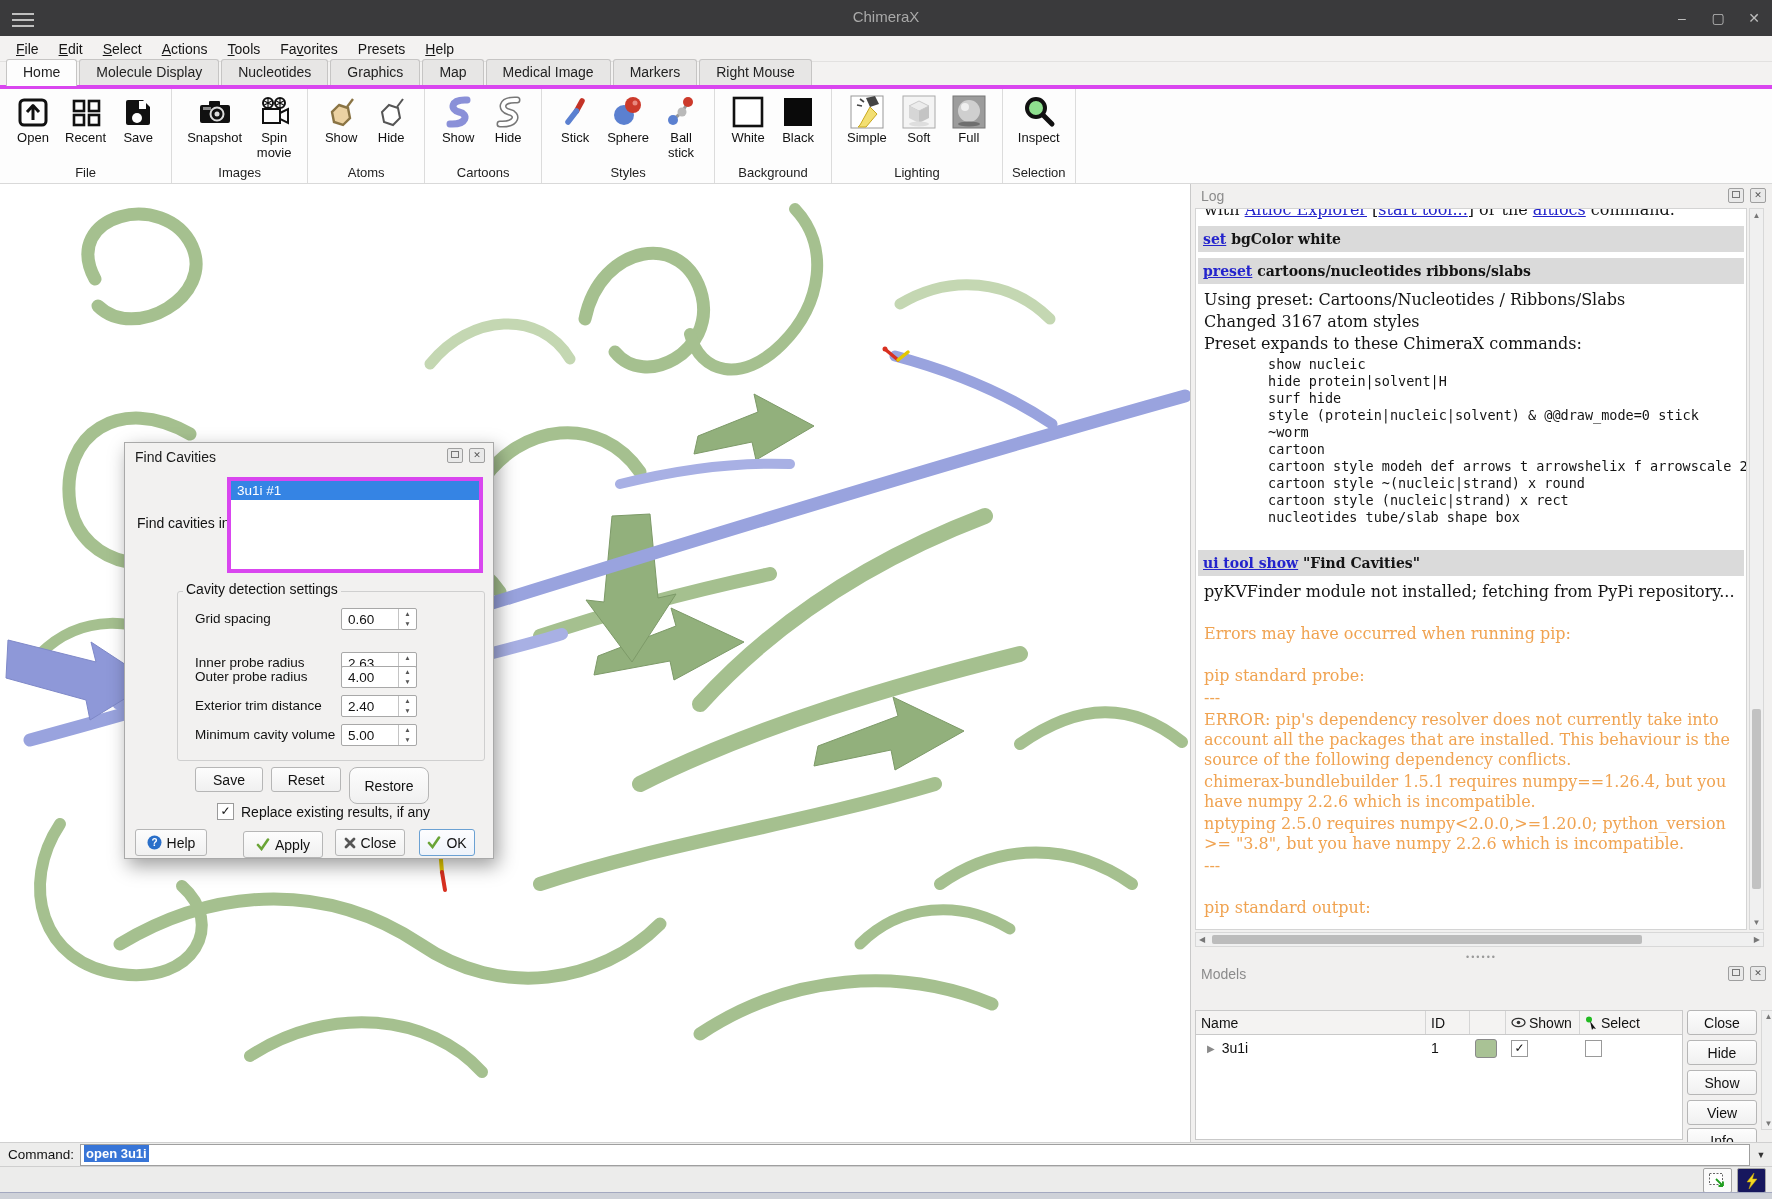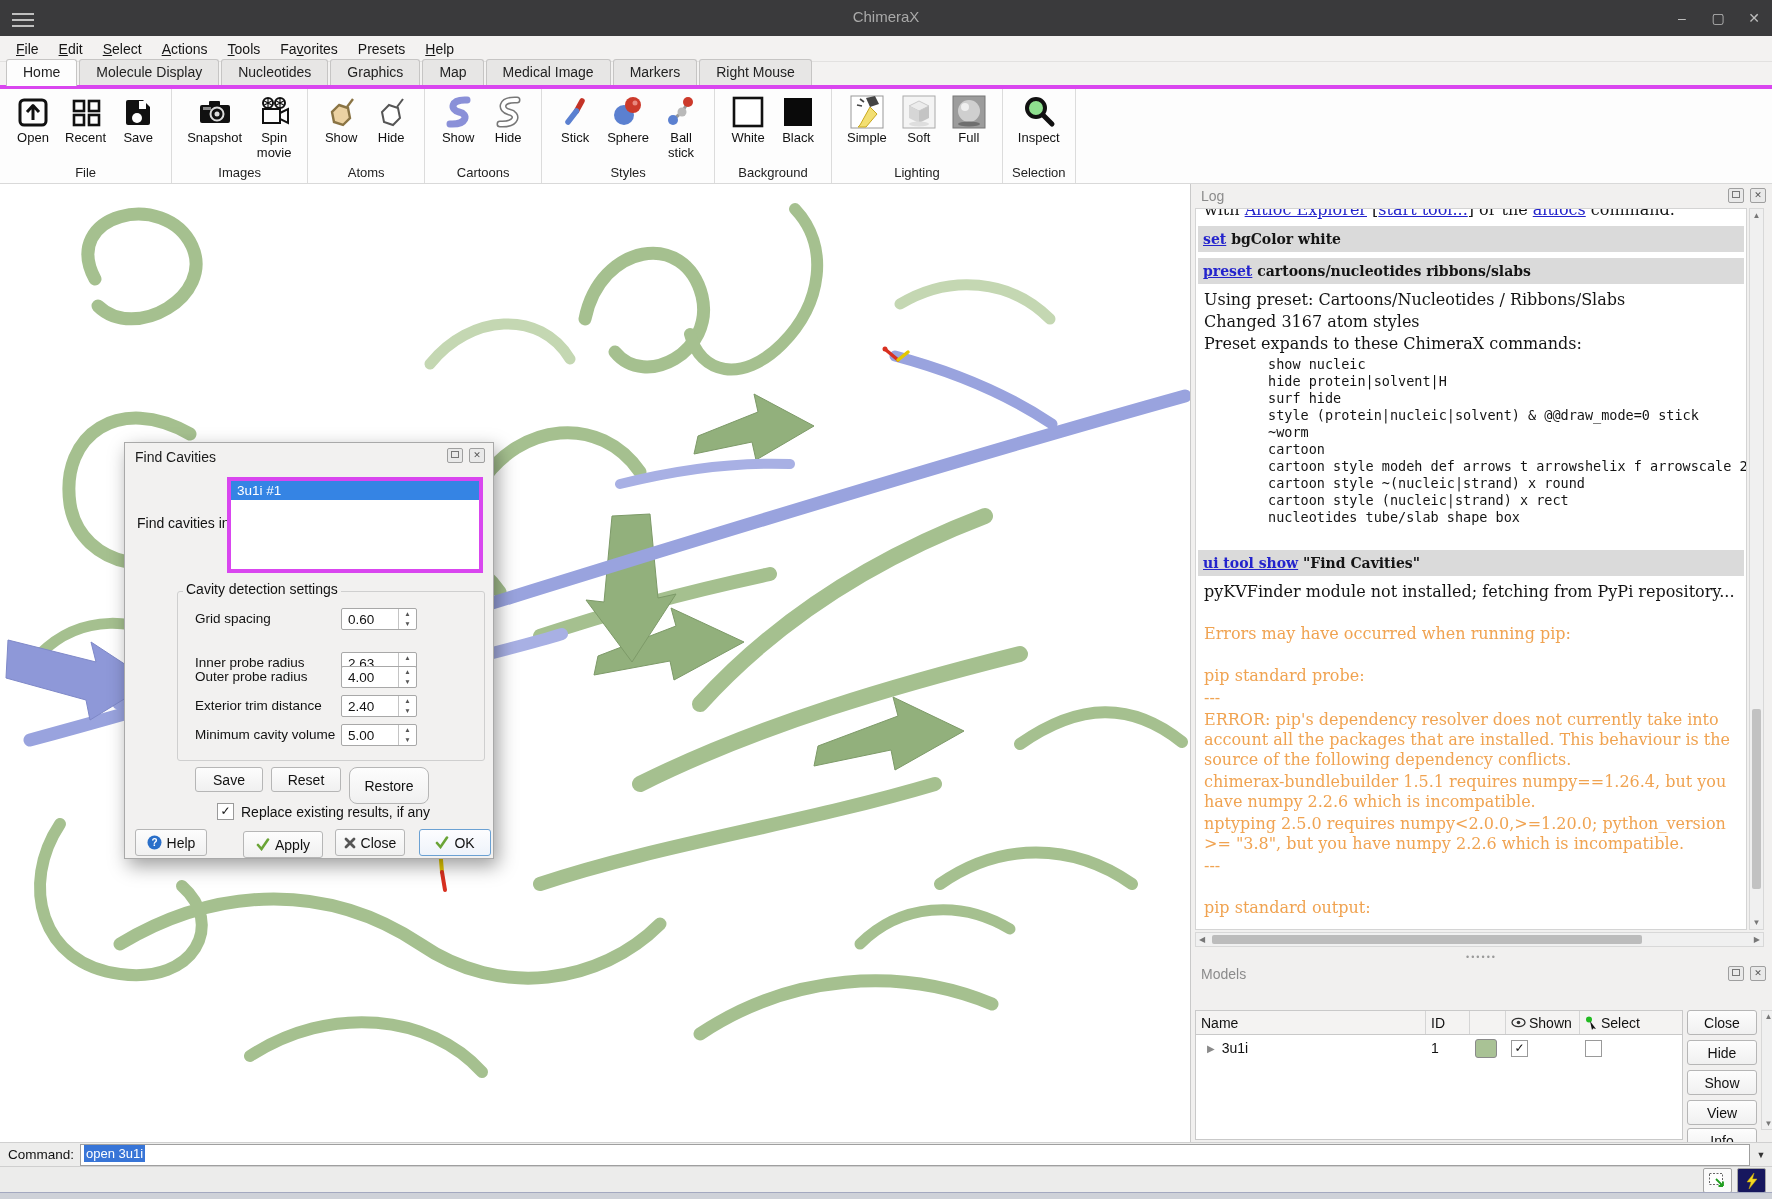--- a/index.html
+++ b/index.html
@@ -84,21 +84,21 @@
   .spin .arrows{width:17px;border-left:1px solid #c4c4c4;display:flex;flex-direction:column;cursor:pointer;}
   .spin .arrows span{flex:1;font-size:6.5px;text-align:center;color:#555;line-height:10px;}
   .srr{position:absolute;top:324px;height:25px;}
   .dlg-check{position:absolute;left:92px;top:360px;display:flex;align-items:center;gap:7px;font-size:14px;cursor:pointer;}
   .dlg-actions .btn{position:absolute;height:27px;display:flex;align-items:center;justify-content:center;gap:5px;}
   .btn-default{border:1px solid #6ba1d3;background:linear-gradient(#fdfdff,#eef3fa);}
   
   .cmdbar{position:absolute;left:0;top:1142px;width:100%;height:24px;background:#ededec;border-top:1px solid #d0d0d0;display:flex;align-items:center;box-sizing:border-box;}
   .cmd-label{margin-left:8px;font-size:13.5px;}
   .cmd-input{flex:1;height:18px;background:#fff;border:1px solid #9f9f9f;margin:0 2px 0 6px;font-size:13px;padding:1px 3px;box-sizing:content-box;}
-  .cmd-sel{background:#3875d7;color:#fff;padding:1px 2px;}
+  .cmd-sel{background:#3875d7;color:#fff;padding:1px 2px;font-weight:bold;}
   .cmd-drop{width:18px;height:20px;text-align:center;font-size:9px;line-height:20px;color:#333;cursor:pointer;margin-right:2px;}
   .statusbar{position:absolute;left:0;top:1166px;width:100%;height:26px;background:#ececeb;border-top:1px solid #cfcfcf;}
   .status-icons{position:absolute;right:6px;top:1px;display:flex;gap:5px;}
   .sicon{width:27px;height:23px;border:1px solid #a5a5a5;background:#fafafa;display:flex;align-items:center;justify-content:center;border-radius:2px;cursor:pointer;}
   .sicon.dark{background:#17175e;}
   .bottomstrip{position:absolute;left:0;top:1192px;width:100%;height:7px;background:#ced1d8;border-top:1px solid #a3a8c0;box-sizing:border-box;}
 </style>
 </head>
 <body>
 
@@ -621,21 +621,21 @@
               <path d="M2 7 L5.5 11 L12 1.5" fill="none" stroke="#6aa436" stroke-width="2.6" stroke-linecap="round"></path>
             </svg>
           <span>Apply</span>
         </button>
         <button class="btn" style="left:210px;top:386px;width:70px;">
           <svg width="12" height="12" viewBox="0 0 12 12">
               <path d="M2 2 L10 10 M10 2 L2 10" stroke="#555" stroke-width="2.8" stroke-linecap="round"></path>
             </svg>
           <span>Close</span>
         </button>
-        <button class="btn btn-default" style="left:294px;top:386px;width:72px;">
+        <button class="btn btn-default" style="left:294px;top:386px;width:56px;">
           <svg width="14" height="13" viewBox="0 0 14 13">
               <path d="M2 7 L5.5 11 L12 1.5" fill="none" stroke="#6aa436" stroke-width="2.6" stroke-linecap="round"></path>
             </svg>
           <span>OK</span>
         </button>
       </div>
     </div>
   </div>
 
   <div class="cmdbar">

